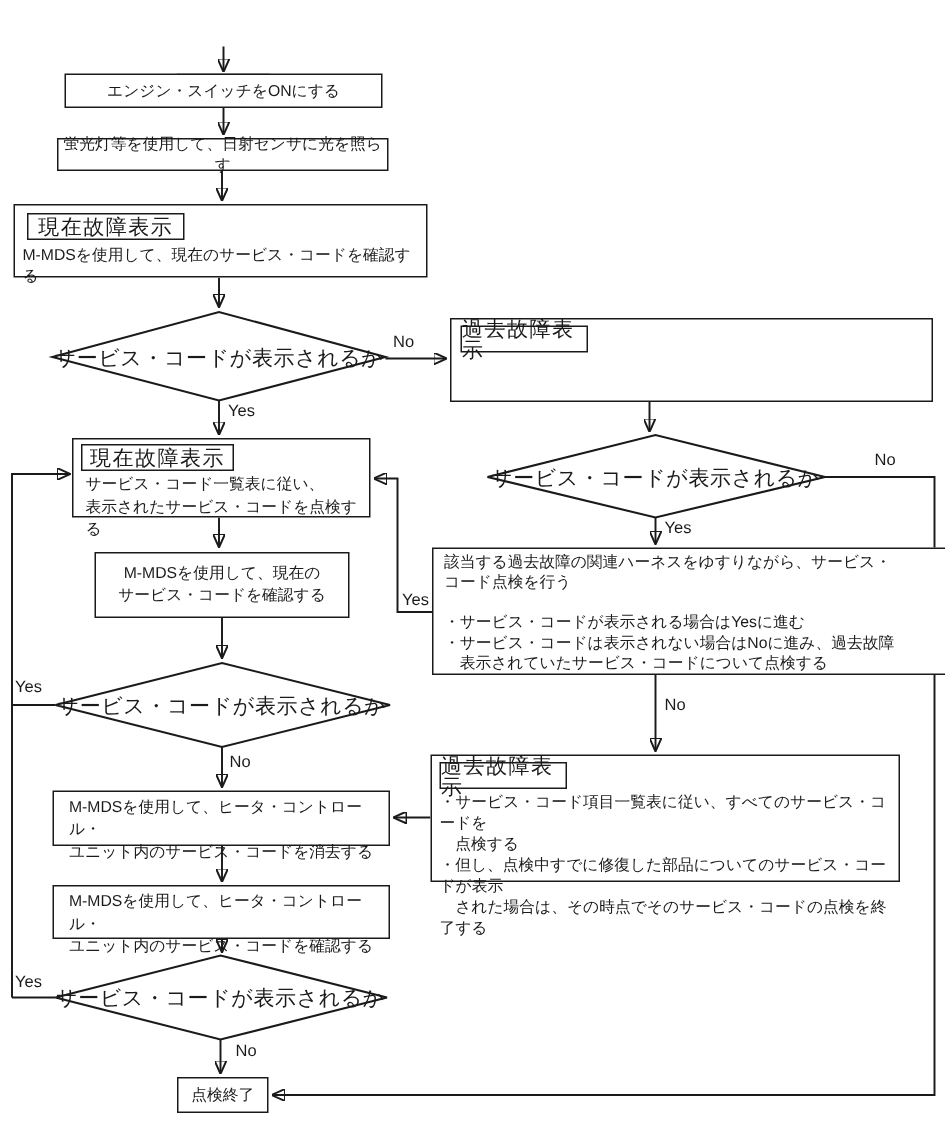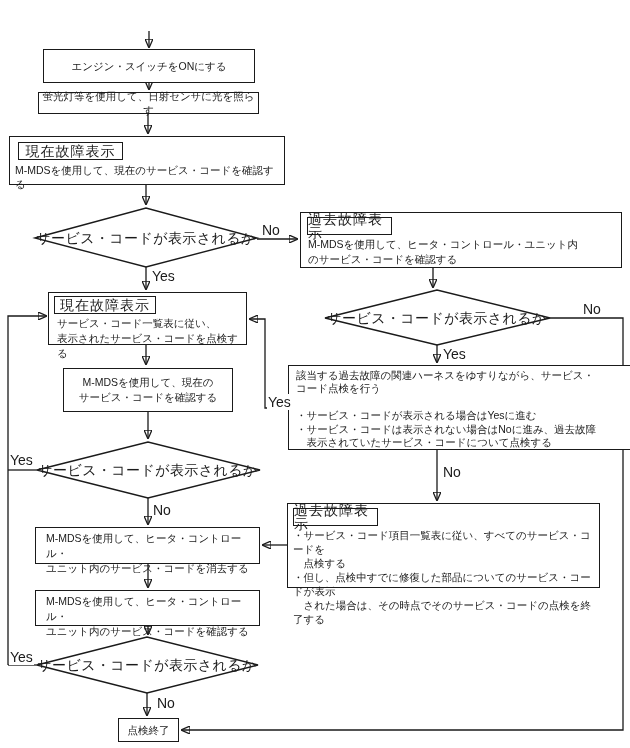--- a/index.html
+++ b/index.html
@@ -20,21 +20,21 @@
   .tagbox{
     box-sizing:border-box;border:1.2px solid var(--line,#1a1a1a);
     display:flex;align-items:center;justify-content:center;
     font-size:14px;letter-spacing:1px;background:#fff;
   }
   .mltext{white-space:pre-line;}
   .dtext{
     position:absolute;transform:translate(-50%,-50%);white-space:nowrap;
     font-size:14px;z-index:2;letter-spacing:0.4px;
   }
-  .elabel{position:absolute;font-size:14px;z-index:2;background:#fff;padding:0 1px;}
+  .elabel{position:absolute;font-size:11px;z-index:2;background:#fff;padding:0 1px;}
 </style>
 </head>
 <body>
 
 <div class="canvas">
 
   <svg class="wires" width="630" height="748">
     <defs>
       <marker id="arr" markerWidth="9" markerHeight="8" refX="8" refY="4" orient="auto" markerUnits="userSpaceOnUse">
         <path d="M0,0 L9,4 L0,8 Z" fill="#1a1a1a" stroke="none"></path>
@@ -64,37 +64,35 @@
     <polygon points="35,238 146,208 257,238 146,267"></polygon>
     <polygon points="325,318 437,290 550,318 437,345"></polygon>
     <polygon points="37,470 148,442 260,470 148,498"></polygon>
     <polygon points="37,665 147,637 258,665 147,693"></polygon>
   </svg>
 
   <div class="node center" style="left:118px;top:8px;width:62px;height:23px;margin-top:41px;">
     <span>点検開始</span>
   </div>
 
-  <div class="node center" style="left:43px;top:49px;width:212px;height:34px;">
+  <div class="node center" style="left:43px;top:49px;width:212px;height:23px;">
     <span>エンジン・スイッチをONにする</span>
   </div>
 
   <div class="node center" style="left:38px;top:92px;width:221px;height:22px;">
     <span>蛍光灯等を使用して、日射センサに光を照らす</span>
   </div>
 
   <div class="node" style="left:9px;top:136px;width:276px;height:49px;">
     <div class="tagbox" style="width:105px;height:18px;margin:5px 0 0 8px;">現在故障表示</div>
     <div class="mltext" style="padding:3px 3px 0 5px;">M-MDSを使用して、現在のサービス・コードを確認する</div>
   </div>
 
   <div class="node" style="left:300px;top:212px;width:322px;height:56px;">
     <div class="tagbox" style="width:85px;height:18px;margin:4px 0 0 6px;">過去故障表示</div>
-    <div class="mltext" style="padding:2px 3px 0 7px;line-height:14.5px;">M-MDSを使用して、ヒータ・コントロール・ユニット内
-のサービス・コードを確認する</div>
   </div>
 
   <div class="node" style="left:48px;top:292px;width:199px;height:53px;">
     <div class="tagbox" style="width:102px;height:18px;margin:3px 0 0 5px;">現在故障表示</div>
     <div class="mltext" style="padding:2px 2px 0 8px;line-height:15px;">サービス・コード一覧表に従い、
 表示されたサービス・コードを点検する</div>
   </div>
 
   <div class="node center mltext" style="left:63px;top:368px;width:170px;height:44px;line-height:15px;">M-MDSを使用して、現在の
 サービス・コードを確認する</div>

